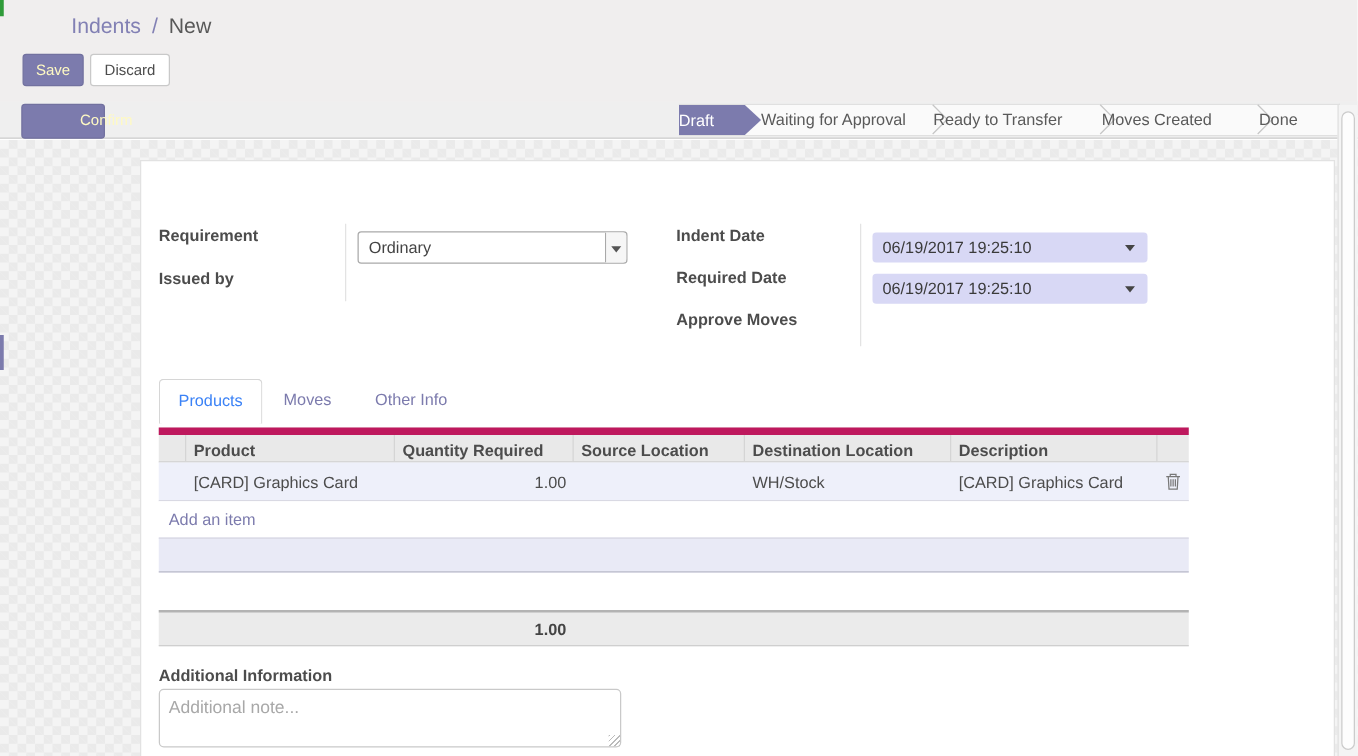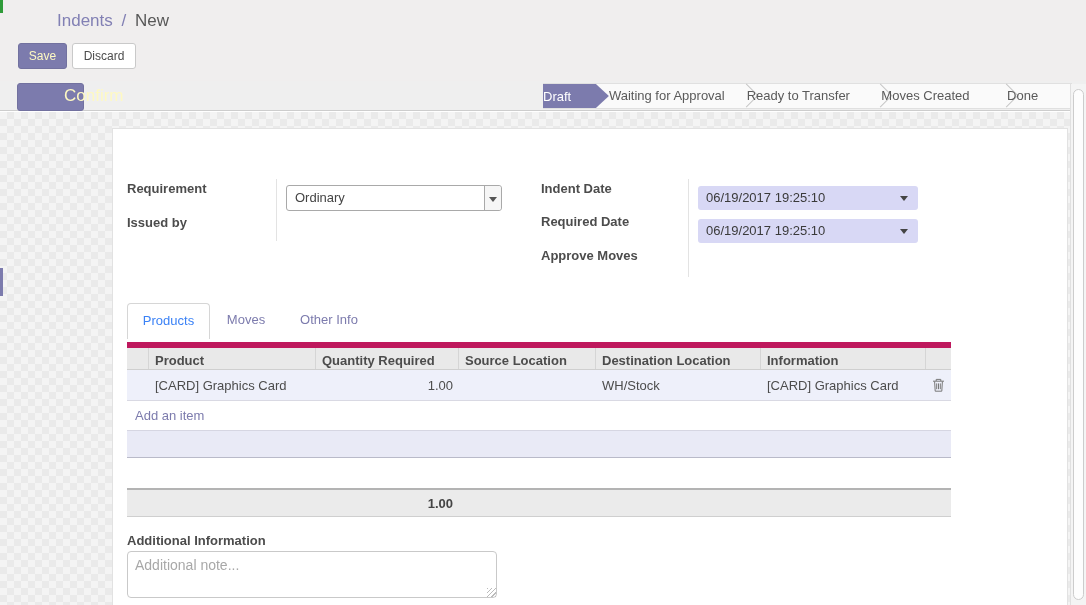--- a/index.html
+++ b/index.html
@@ -18,21 +18,21 @@
   .btn { display:inline-block; text-align:center; border-radius:3px; font-size:12px;
     line-height:24px; cursor:pointer; }
   .btn-primary { background:#7c7bad; border:1px solid #72719f; color:#fef9c3; }
   .btn-plain { background:#fff; border:1px solid #c9c9c9; color:#4c4c4c; }
   .save-btn { position:absolute; left:18px; top:43px; width:49px; height:26px; }
   .discard-btn { position:absolute; left:72px; top:43px; width:64px; height:26px; }
 
   
   .status-strip { position:absolute; left:0; top:81px; width:1086px; height:30px;
     background:#efefef; border-bottom:1px solid #cdcdcd; }
-  .confirm-btn { position:absolute; left:17px; top:2px; width:67px; height:28px; font-size:17px;padding-left:46px; }
+  .confirm-btn { position:absolute; left:17px; top:2px; width:67px; height:28px; font-size:12px;padding-left:46px; }
   .statusbar { position:absolute; left:543px; top:2px; width:529px; height:26px;
     display:flex; background:#fafafa; border:1px solid #e0e0e0; border-left:none; }
   .step { position:relative; height:100%; line-height:24px; color:#5a5a5a;
     text-align:left; white-space:nowrap; cursor:pointer; }
   .step.active { background:#7c7bad; color:#fff; line-height:26px;
     clip-path:polygon(0 0, calc(100% - 13px) 0, 100% 50%, calc(100% - 13px) 100%, 0 100%);
     padding-right:10px; }
   .step .chev { position:absolute; right:0; top:50%; width:17px; height:17px;
     transform:translate(8px,-9px) rotate(45deg);
     border-top:1px solid #c6c6c6; border-right:1px solid #c6c6c6; pointer-events:none; }
@@ -189,21 +189,21 @@
     <div class="tab-link" style="left:180px; width:72px;">Other Info</div>
   </div>
 
   <div class="ptable">
     <div class="trow thead">
       <div class="tcell c-handle"></div>
       <div class="tcell c-product">Product</div>
       <div class="tcell c-qty" style="text-align:left;">Quantity Required</div>
       <div class="tcell c-src">Source Location</div>
       <div class="tcell c-dst">Destination Location</div>
-      <div class="tcell c-desc">Information</div>
+      <div class="tcell c-desc">Description</div>
       <div class="tcell c-del"></div>
     </div>
 
     <div class="trow tdata">
       <div class="tcell c-handle"></div>
       <div class="tcell c-product">[CARD] Graphics Card</div>
       <div class="tcell c-qty">1.00</div>
       <div class="tcell c-src"></div>
       <div class="tcell c-dst">WH/Stock</div>
       <div class="tcell c-desc">[CARD] Graphics Card</div>

